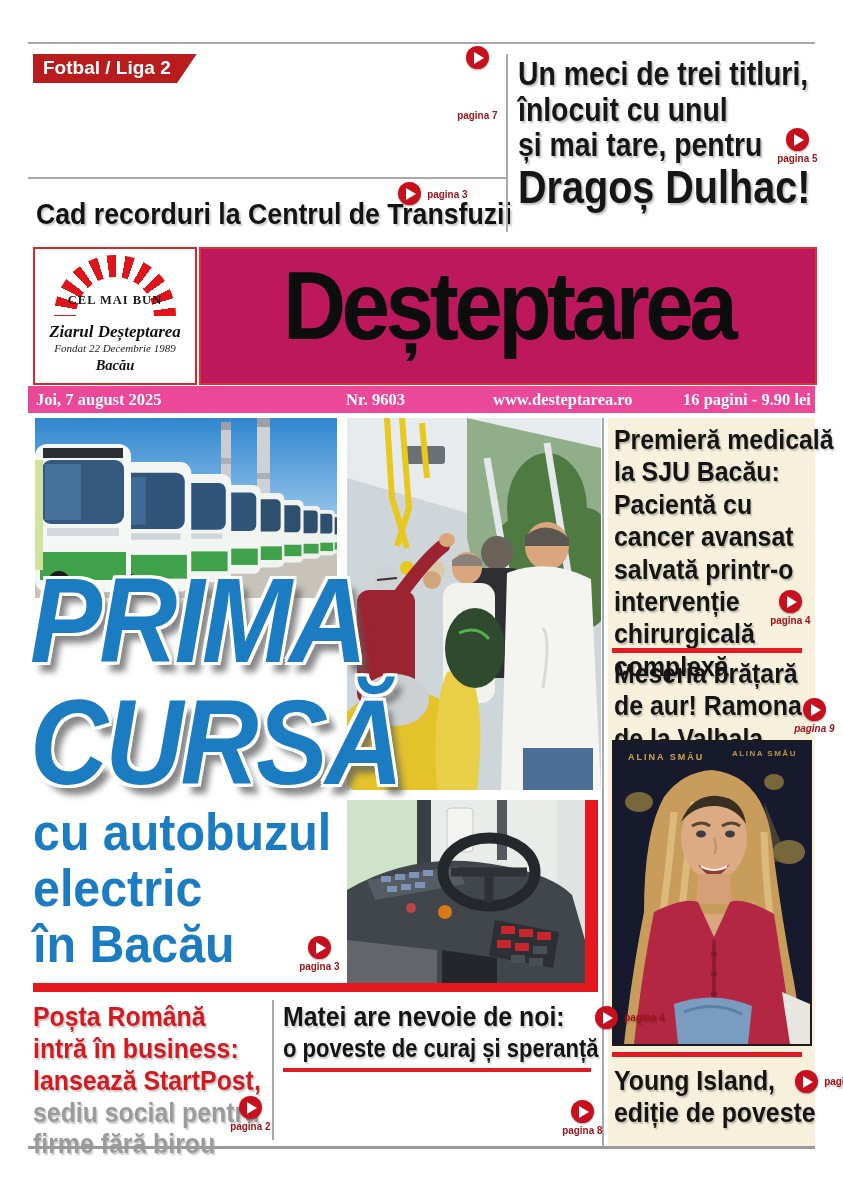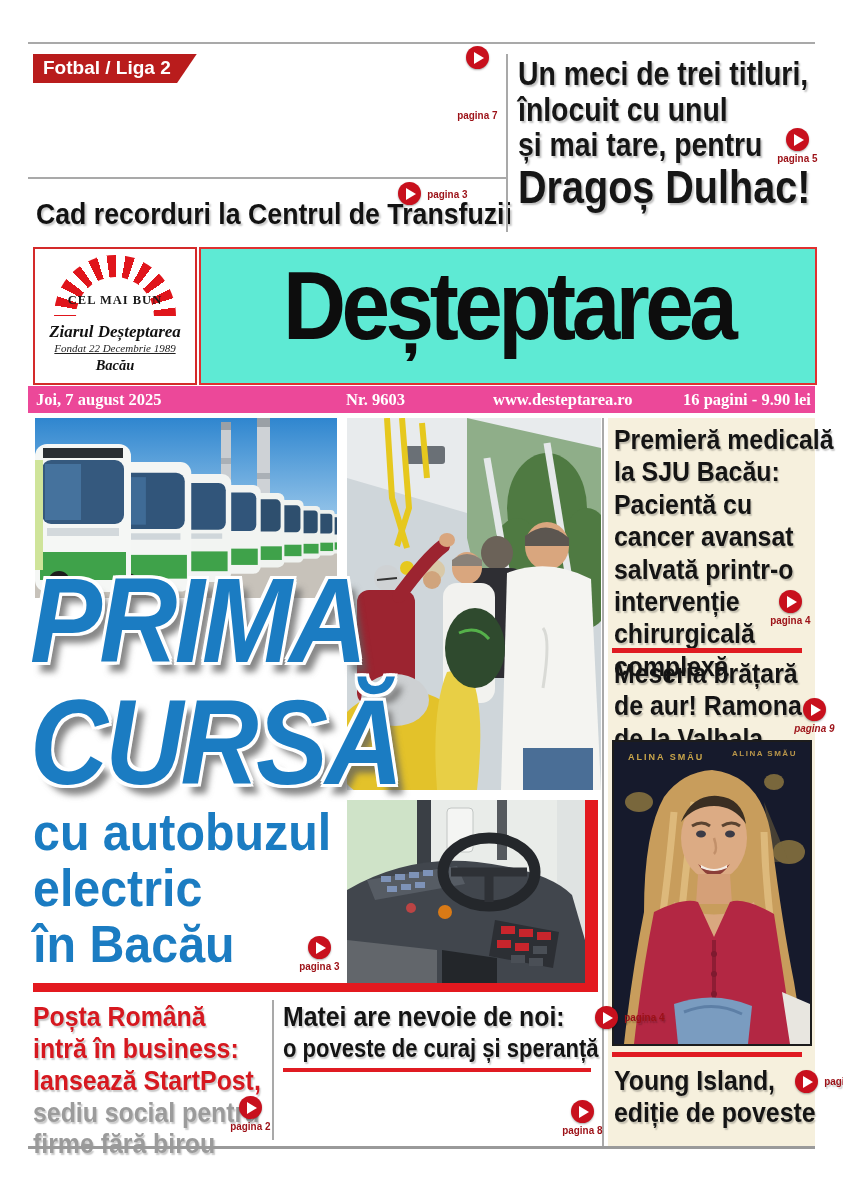--- a/index.html
+++ b/index.html
@@ -31,23 +31,23 @@
   .logo-box{background:#fff;border:2px solid #d42a2a;width:160px;height:134px;text-align:center;
             font-family:"Liberation Serif",serif;}
   .sunburst{position:relative;width:122px;height:61px;margin:6px auto 0;
             border-radius:122px 122px 0 0;
             background:repeating-conic-gradient(from 262deg at 50% 100%,#e0151b 0deg 9deg,#ffffff 9deg 18deg);}
   .sunburst .inner{position:absolute;left:50%;bottom:0;transform:translateX(-50%);
             width:78px;height:39px;border-radius:78px 78px 0 0;background:#fff;}
   .logo-motto{position:absolute;left:0;right:0;top:44px;font-size:12.5px;font-weight:bold;
             letter-spacing:1px;color:#1a1a1a;font-family:"Liberation Serif",serif;}
   .logo-name{font-size:17px;font-weight:bold;font-style:italic;color:#111;margin-top:6px;}
-  .logo-founded{font-size:11px;font-style:italic;color:#222;text-decoration:underline;}
+  .logo-founded{font-size:11px;font-style:italic;color:#222;}
   .logo-city{font-size:14.5px;font-style:italic;font-weight:bold;color:#111;margin-top:3px;}
-  .masthead{background:#5eead4;border:2px solid #e03030;width:614px;height:134px;text-align:center;}
+  .masthead{background:#be185d;border:2px solid #e03030;width:614px;height:134px;text-align:center;}
   .masthead .title{display:inline-block;font-size:97px;font-weight:bold;letter-spacing:-5px;
             color:#0d0d0d;line-height:1.18;transform:scaleX(0.9);transform-origin:center top;}
 
   
   .infobar{background:#ec4899;color:#fff;font-family:"Liberation Serif",serif;
            font-weight:bold;font-size:16.5px;}
   .infobar span{position:absolute;top:4px;}
 
   
   .mtitle{font-style:italic;font-weight:bold;color:#1b7cc2;font-size:120px;line-height:1;

